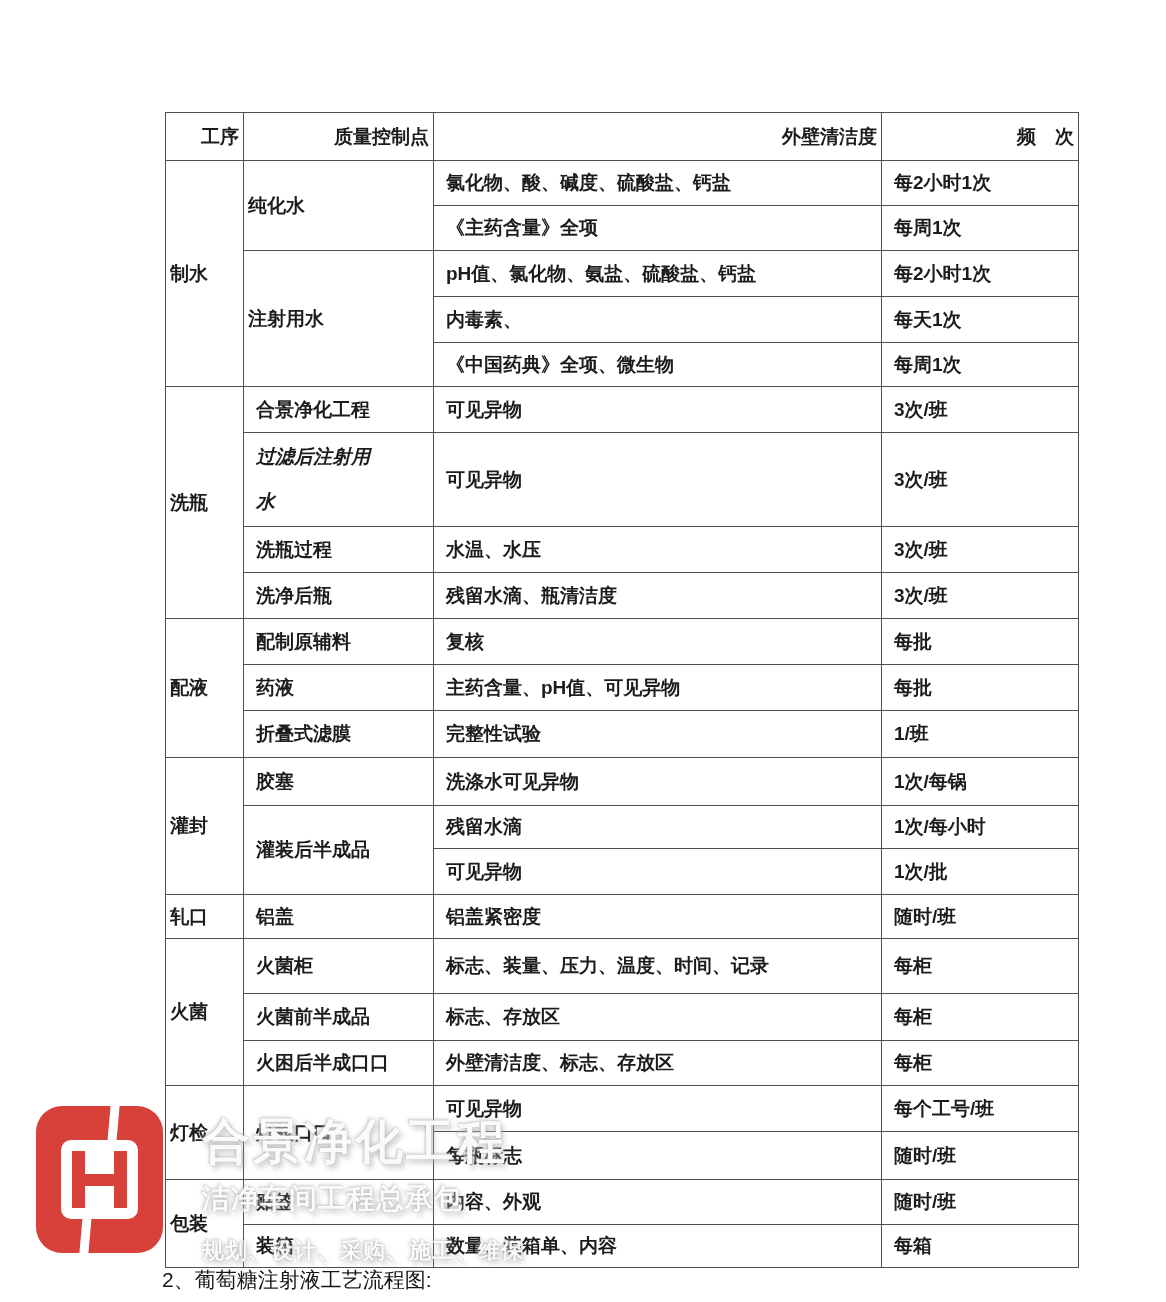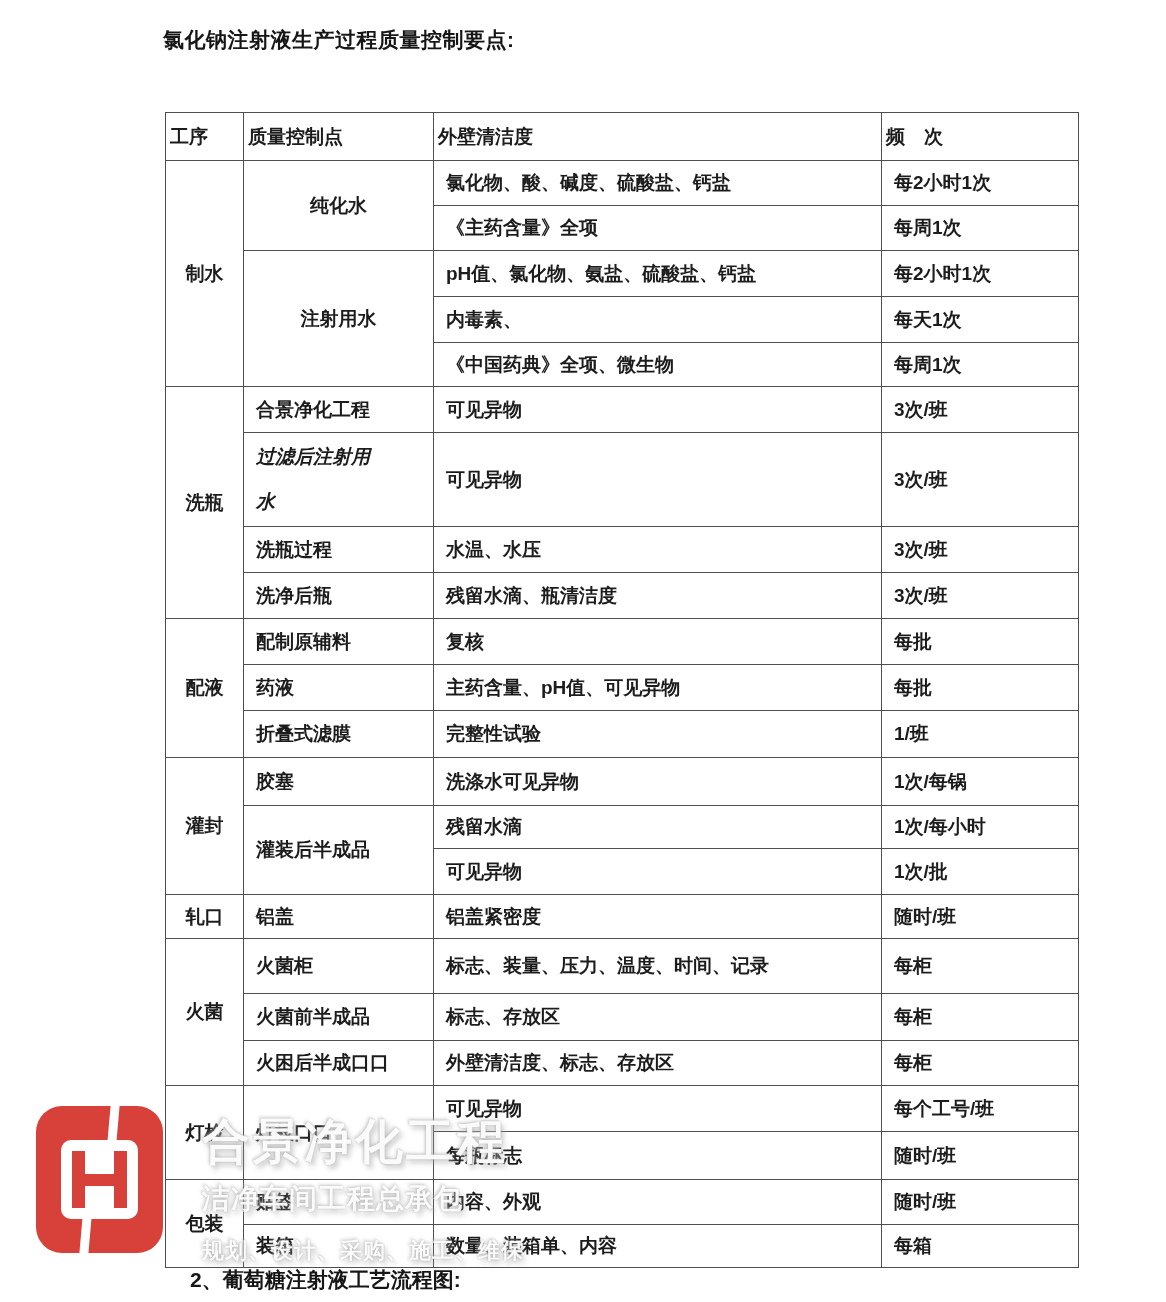--- a/index.html
+++ b/index.html
@@ -15,44 +15,43 @@
     position:absolute; left:165px; top:112px; width:913px;
     border-collapse:collapse; table-layout:fixed;
   }
   .qc col.c1{width:78px;} .qc col.c2{width:190px;} .qc col.c3{width:448px;} .qc col.c4{width:197px;}
   .qc th, .qc td {
     border:1.6px solid #4e4e4e;
     font-size:19px; font-weight:600; color:#1c1c1c;
     padding:2px 8px 2px 12px; vertical-align:middle; text-align:left;
     overflow:hidden;
   }
-  .qc th { text-align:left; padding:2px 4px;margin-top:22px; }
-  .qc td.center { text-align:center; padding:2px 4px; }
+  .qc th { text-align:right; padding:2px 4px;margin-top:22px; }
+  .qc td.center { text-align:left; padding:2px 4px; }
   .wrapcell .wrapbox { width:122px; line-height:2.35; word-break:break-all;font-style:italic; }
   .footer-heading {
     position:absolute; left:162px; top:1266px;
-    font-size:21px; font-weight:700; color:#161616;margin-left:28px;
+    font-size:21px; font-weight:400; color:#161616;
   }
   
   .wm-logo { position:absolute; left:36px; top:1106px; z-index:6; pointer-events:none; }
   .wm-text {
     position:absolute; left:202px; top:1112px; z-index:6; pointer-events:none;
     color:rgba(255,255,255,0.94); font-weight:700;
     text-shadow: 0 0 2px rgba(150,150,150,0.75), 3px 4px 5px rgba(165,165,165,0.55), -2px -2px 3px rgba(185,185,185,0.4);
   }
   .wm-l1 { font-size:48px; letter-spacing:3px; line-height:60px; }
   .wm-l2 { font-size:28px; letter-spacing:1px; line-height:38px; margin-top:8px; }
   .wm-l3 { font-size:22px; letter-spacing:1px; line-height:38px; margin-top:14px; }
 </style>
 </head>
 <body>
 
 <div class="page">
 
-  <div class="doc-title">氯化钠注射液生产过程质量控制要点:</div>
 
   <table class="qc">
     <colgroup>
         <col class="c1">
         <col class="c2">
         <col class="c3">
         <col class="c4">
       </colgroup>
     <thead>
       <tr style="height:48px">

